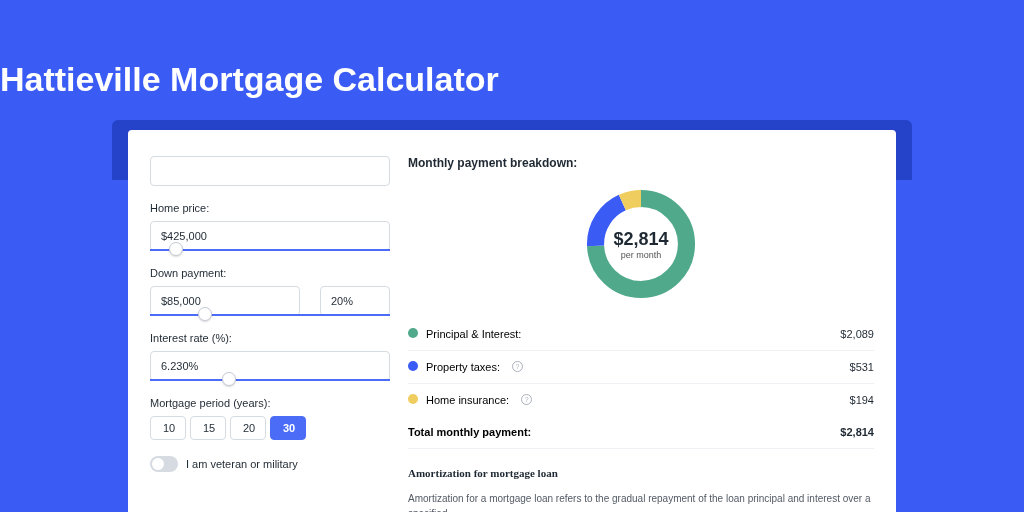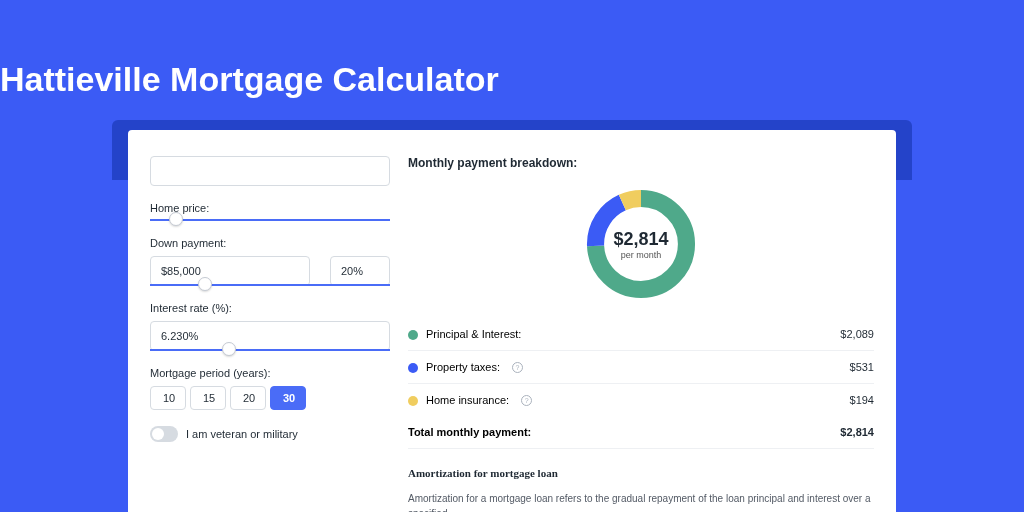--- a/index.html
+++ b/index.html
@@ -71,21 +71,21 @@
 .slider-thumb {
   width: 14px; height: 14px; border-radius: 50%;
   background: #fff;
   border: 1px solid #c5cad3;
   box-shadow: 0 1px 2px rgba(0,0,0,.15);
   position: absolute; top: -7px;
 }
 .field-block { margin-bottom: 16px; }
 .dp-row { display: flex; gap: 20px; }
 .dp-row .dp-amount { flex: 1; }
-.dp-row .dp-pct { width: 60px; }
+.dp-row .dp-pct { width: 70px; }
 .period-row { display: flex; gap: 4px; margin-top: 4px;}
 .period-btn {
   border: 1px solid #d6dbe1;
   border-radius: 4px;
   padding: 5px 12px;
   width: 36px;
   text-align: center;
   font-size: 11px;
   color: #1f2933;
   background: #fff;
@@ -115,21 +115,21 @@
   position:absolute; inset:0; display:flex; flex-direction:column;
   align-items:center; justify-content:center;
 }
 .donut-value { font-size: 18px; font-weight: 700; color: #1f2933;}
 .donut-sub { font-size: 9px; color: #555;}
 .legend-row {
   display:flex; align-items:center; justify-content:space-between;
   padding: 10px 0; border-bottom: 1px solid #eef0f3; font-size: 11px;
 }
 .legend-row:last-of-type { border-bottom: none; }
-.legend-left { display:flex; align-items:flex-end; gap:8px;}
+.legend-left { display:flex; align-items:flex-start; gap:8px;}
 .legend-dot { width:10px; height:10px; border-radius:50%; display:inline-block;}
 .info-icon {
   width:11px; height:11px; border-radius:50%; border:1px solid #aab2bd;
   display:inline-flex; align-items:center; justify-content:center;
   font-size:7px; color:#aab2bd; margin-left:4px;
 }
 .legend-value { font-weight: 400; color:#1f2933;}
 .total-row .legend-label { font-weight:600;}
 .total-row .legend-value { font-weight:700;}
 .amort-title { font-size: 11px; font-weight:600; margin-top: 18px; margin-bottom: 12px; color:#1f2933;font-family:Liberation Serif, serif;}
@@ -144,20 +144,21 @@
 <div class="panel">
 
   <div class="col-left">
 
     <div class="field-block">
       <input class="input-box" value="" style="">
     </div>
 
     <div class="field-block">
       <div class="field-label">Home price:</div>
+      <input class="input-box" value="$425,000" style="">
       <div class="slider-track">
         <div class="slider-thumb" style="left:8%"></div>
       </div>
     </div>
 
     <div class="field-block">
       <div class="field-label">Down payment:</div>
       <div class="dp-row">
         <input class="input-box dp-amount" value="$85,000" style="">
         <input class="input-box dp-pct" value="20%" style="">

